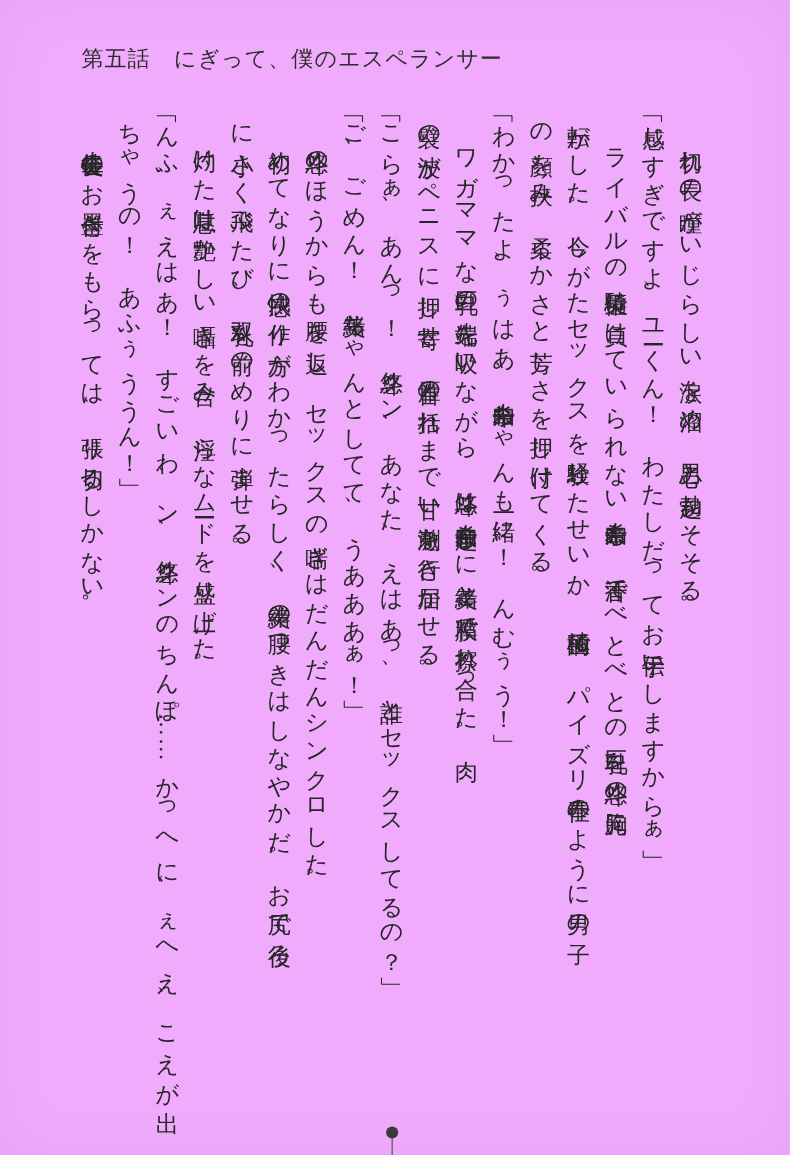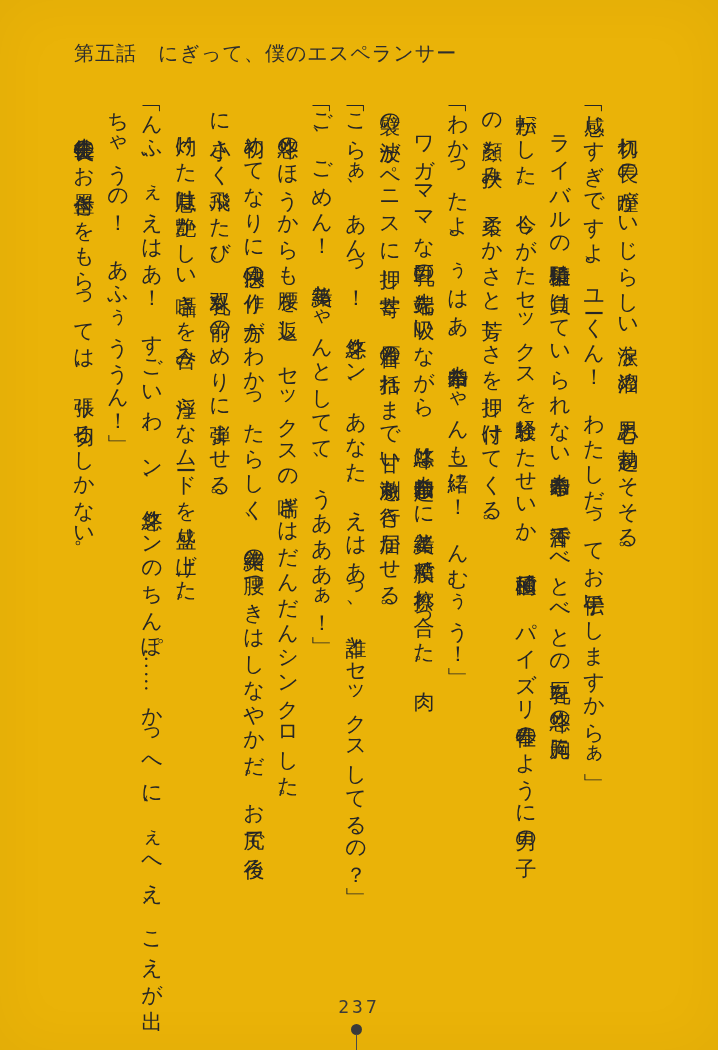--- a/index.html
+++ b/index.html
@@ -4,21 +4,21 @@
 <style>
   html, body { margin: 0; padding: 0; }
   body {
     width: 718px; height: 1050px;
     background: #e9e9e7;
     font-family: "Liberation Serif", "DejaVu Serif", serif;
   }
   .page {
     position: relative;
     width: 718px; height: 1050px;
-    background: #eab308;
+    background: #f0abfc;
     box-shadow: inset 0 0 60px rgba(0,0,0,0.04);
     overflow: hidden;
     color: #262626;
   }
   .chapter-header {
     position: absolute;
     top: 40px; left: 74px;
     font-size: 20px;
     letter-spacing: 1px;
     color: #2e2e2e;
@@ -85,20 +85,17 @@
     <p>「ご、ごめん！　美緒ちゃんとしてて、うあああぁ！」</p>
     <p>　悠斗のほうからも腰を返し、セックスの喘ぎはだんだんシンクロした。</p>
     <p>　初めてなりに快感の作り方がわかったらしく、美緒の腰つきはしなやかだ。お尻で後ろ</p>
     <p>に小さく飛ぶたび、双乳を前のめりに弾ませる。</p>
     <p>　灼けた吐息は艶かしい囁きを含み、淫らなムードを盛り上げた。</p>
     <p>「んふ、ぇえはあ！　すごいわ、ン、悠斗クンのちんぽ……かっへに、ぇへえ、こえが出</p>
     <p>ちゃうの！　あふぅううん！」</p>
     <p>　生徒会長のお墨付きをもらっては、張り切るしかない。</p>
   </div>
 
-  <div class="page-footer">
-    <span class="page-number">237</span>
-  </div>
 
   <div class="bullet-ornament"></div>
   <div class="ornament-line"></div>
 
 </div>
 
 </body></html>

